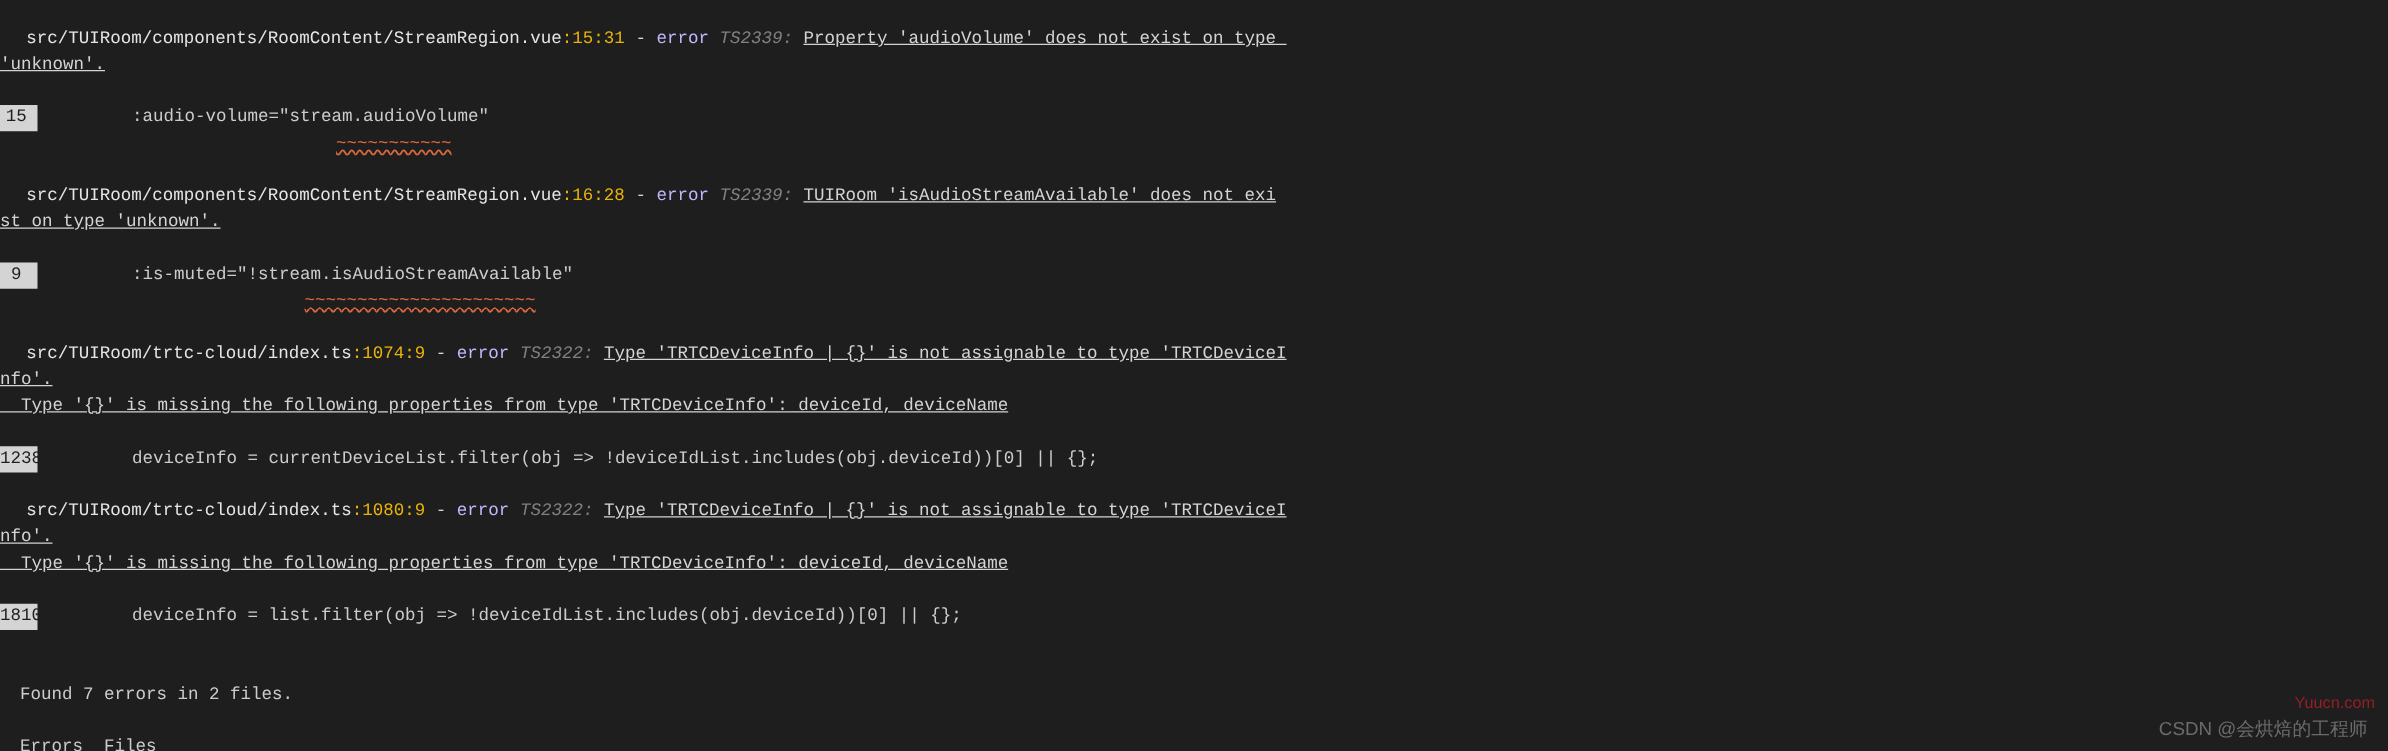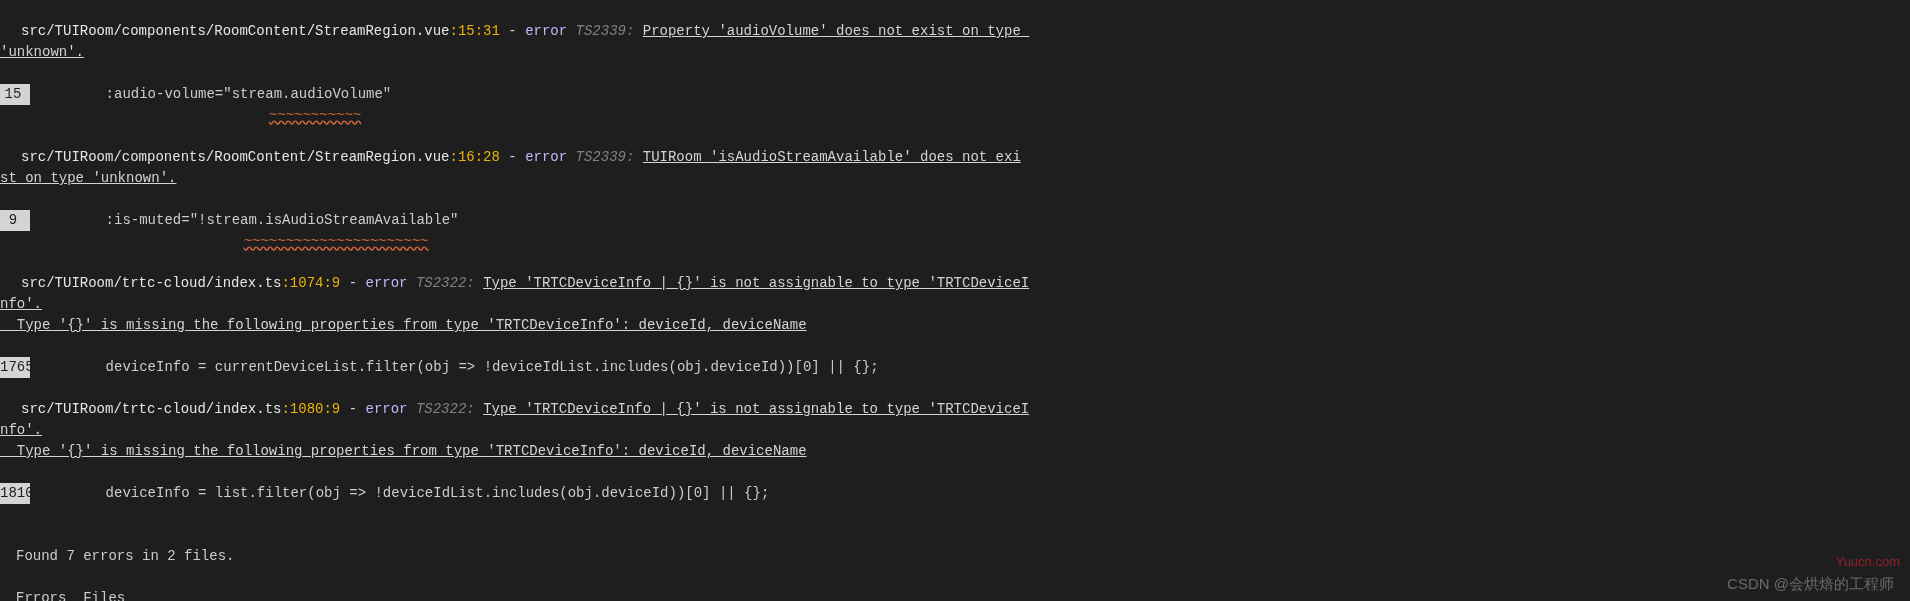--- a/index.html
+++ b/index.html
@@ -74,21 +74,21 @@
 <span class="filepath">src/TUIRoom/components/RoomContent/StreamRegion.vue</span><span class="linecol">:16:28</span><span> - </span><span class="err">error</span><span class="code-err"> TS2339: </span><span class="msg">TUIRoom 'isAudioStreamAvailable' does not exi</span>
 <span class="msg">st on type 'unknown'.</span>
 
 <span class="gutter">9</span><span class="codeline">         :is-muted="!stream.isAudioStreamAvailable"</span>
 <span class="uwrap"><span>                             </span><span class="underline" style="display:inline">~~~~~~~~~~~~~~~~~~~~~~</span></span>
 
 <span class="filepath">src/TUIRoom/trtc-cloud/index.ts</span><span class="linecol">:1074:9</span><span> - </span><span class="err">error</span><span class="code-err"> TS2322: </span><span class="msg">Type 'TRTCDeviceInfo | {}' is not assignable to type 'TRTCDeviceI</span>
 <span class="msg">nfo'.
   Type '{}' is missing the following properties from type 'TRTCDeviceInfo': deviceId, deviceName</span>
 
-<span class="gutter">1765</span><span class="codeline">         deviceInfo = currentDeviceList.filter(obj =&gt; !deviceIdList.includes(obj.deviceId))[0] || {};</span>
+<span class="gutter">1238</span><span class="codeline">         deviceInfo = currentDeviceList.filter(obj =&gt; !deviceIdList.includes(obj.deviceId))[0] || {};</span>
 
 <span class="filepath">src/TUIRoom/trtc-cloud/index.ts</span><span class="linecol">:1080:9</span><span> - </span><span class="err">error</span><span class="code-err"> TS2322: </span><span class="msg">Type 'TRTCDeviceInfo | {}' is not assignable to type 'TRTCDeviceI</span>
 <span class="msg">nfo'.
   Type '{}' is missing the following properties from type 'TRTCDeviceInfo': deviceId, deviceName</span>
 
 <span class="gutter">1810</span><span class="codeline">         deviceInfo = list.filter(obj =&gt; !deviceIdList.includes(obj.deviceId))[0] || {};</span>
 
 
 <span class="summary">Found 7 errors in 2 files.</span>
 

